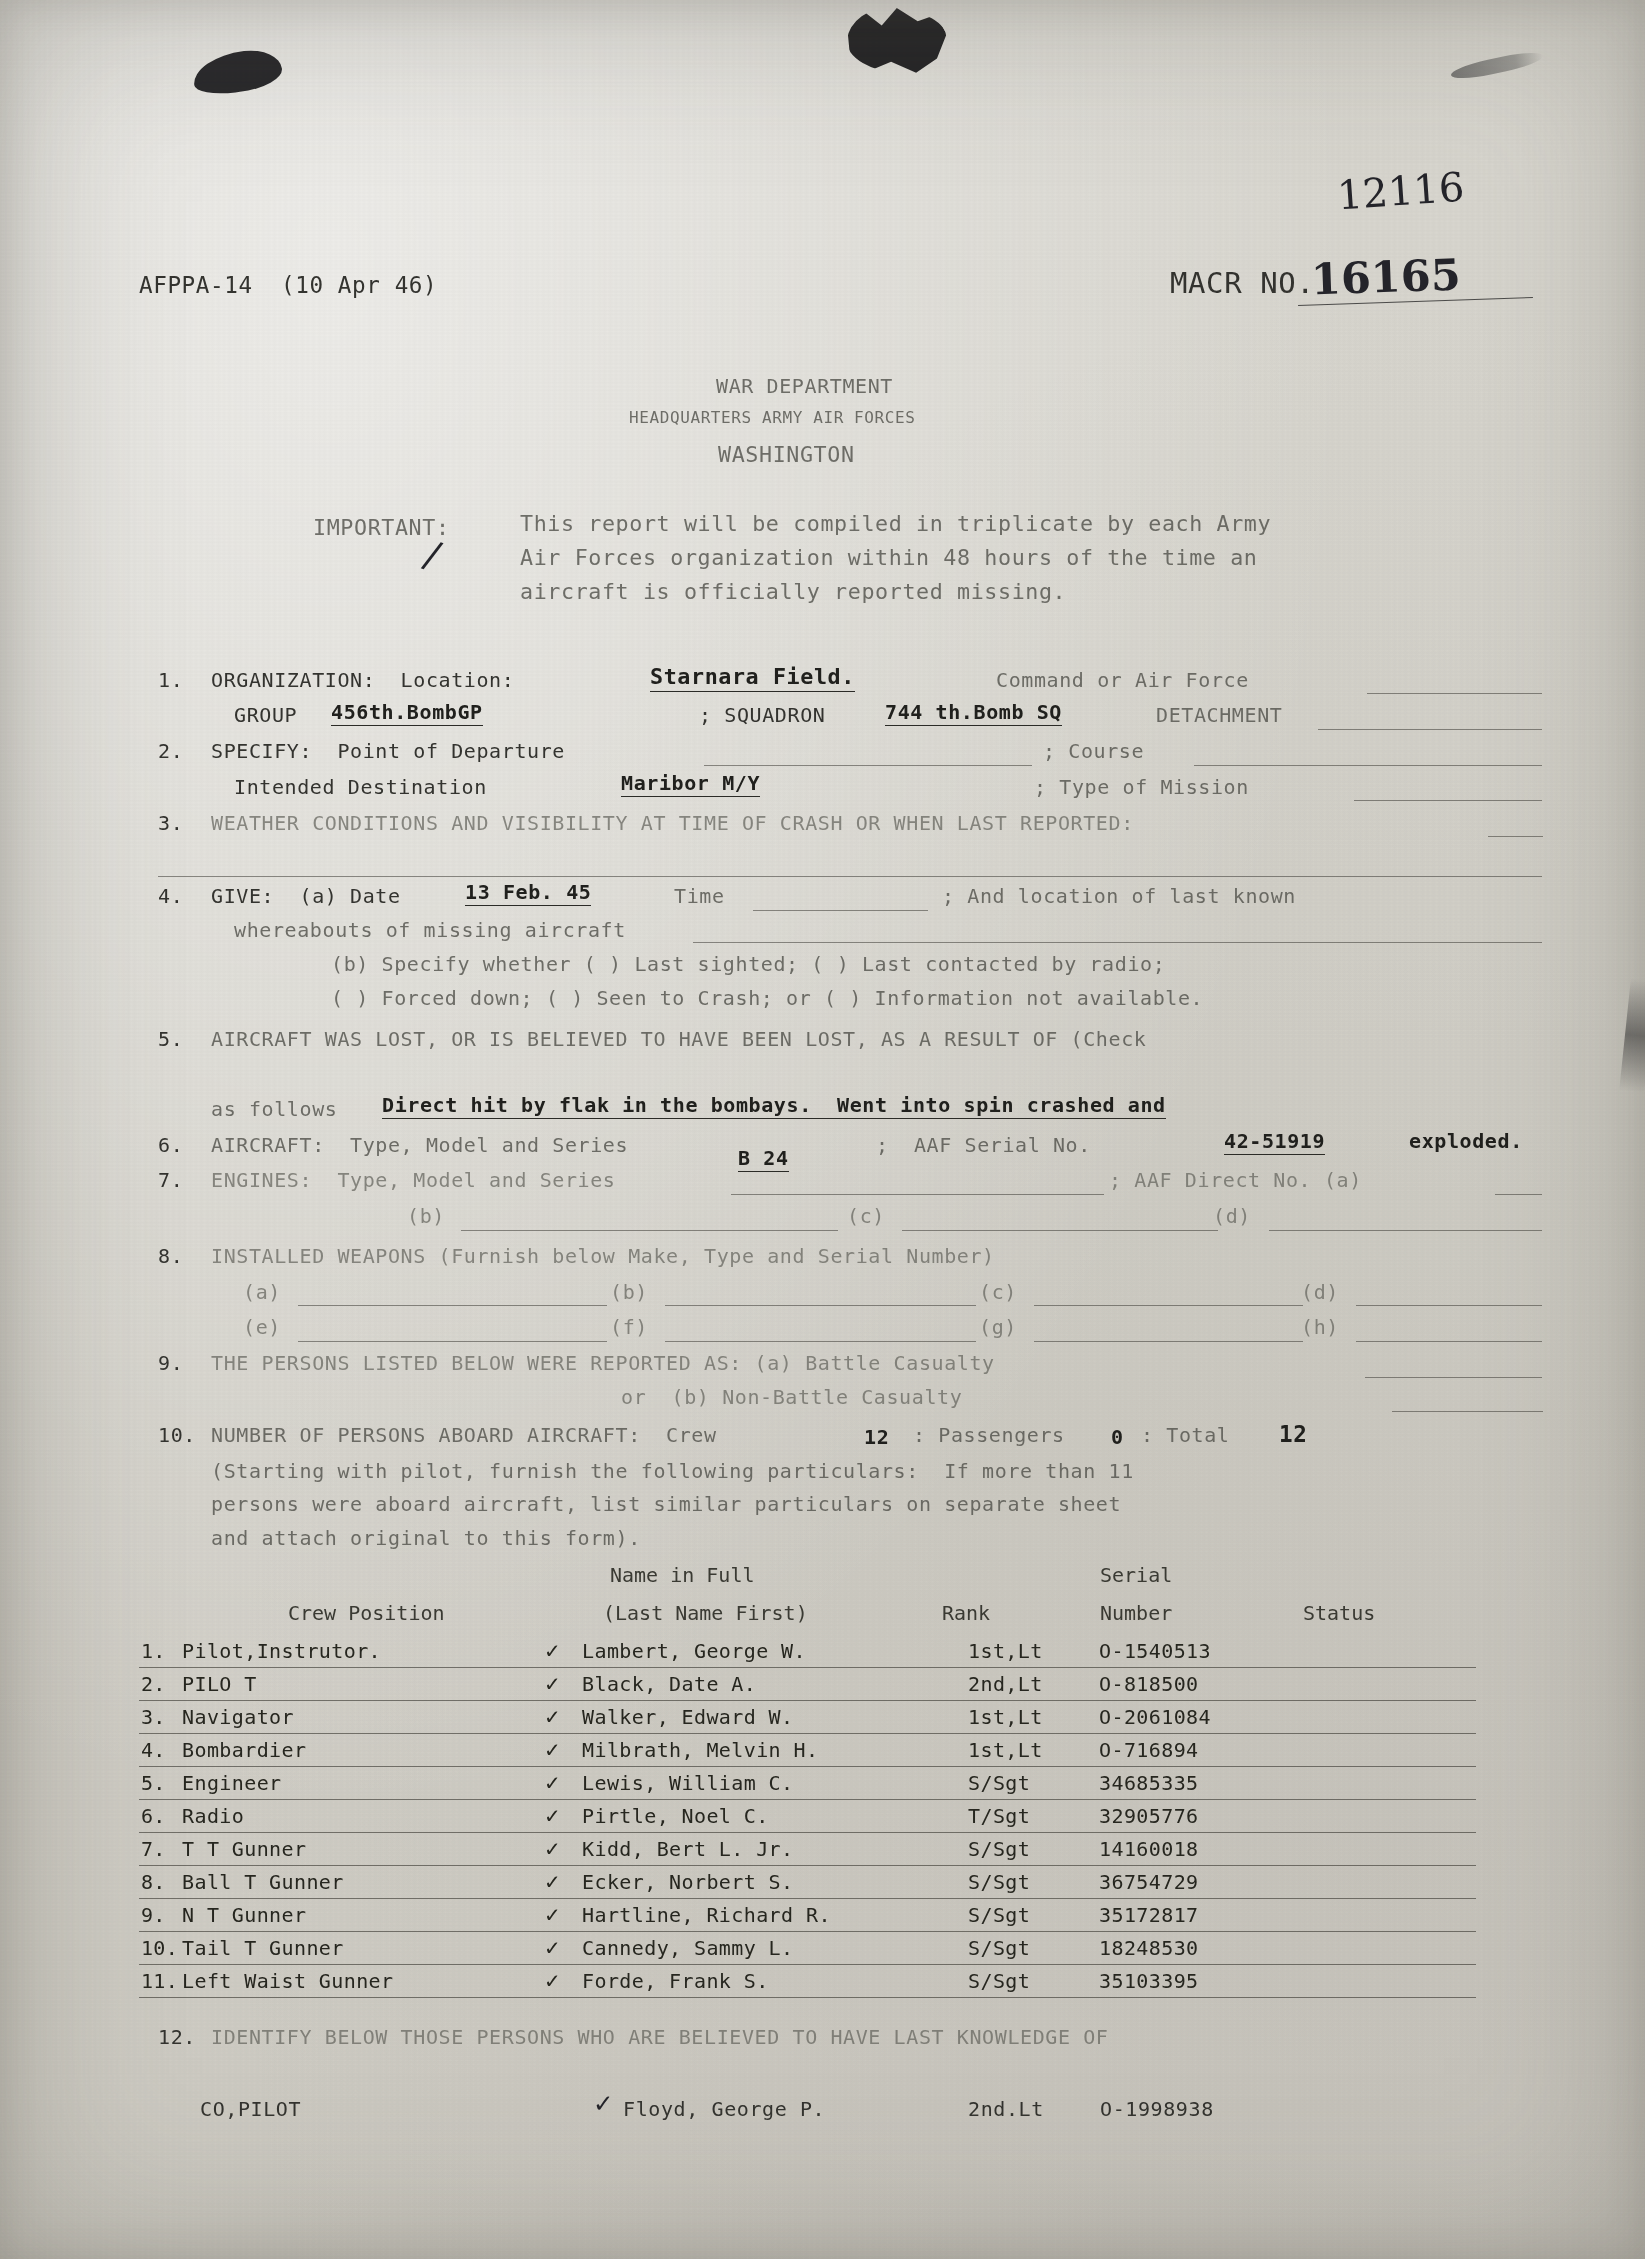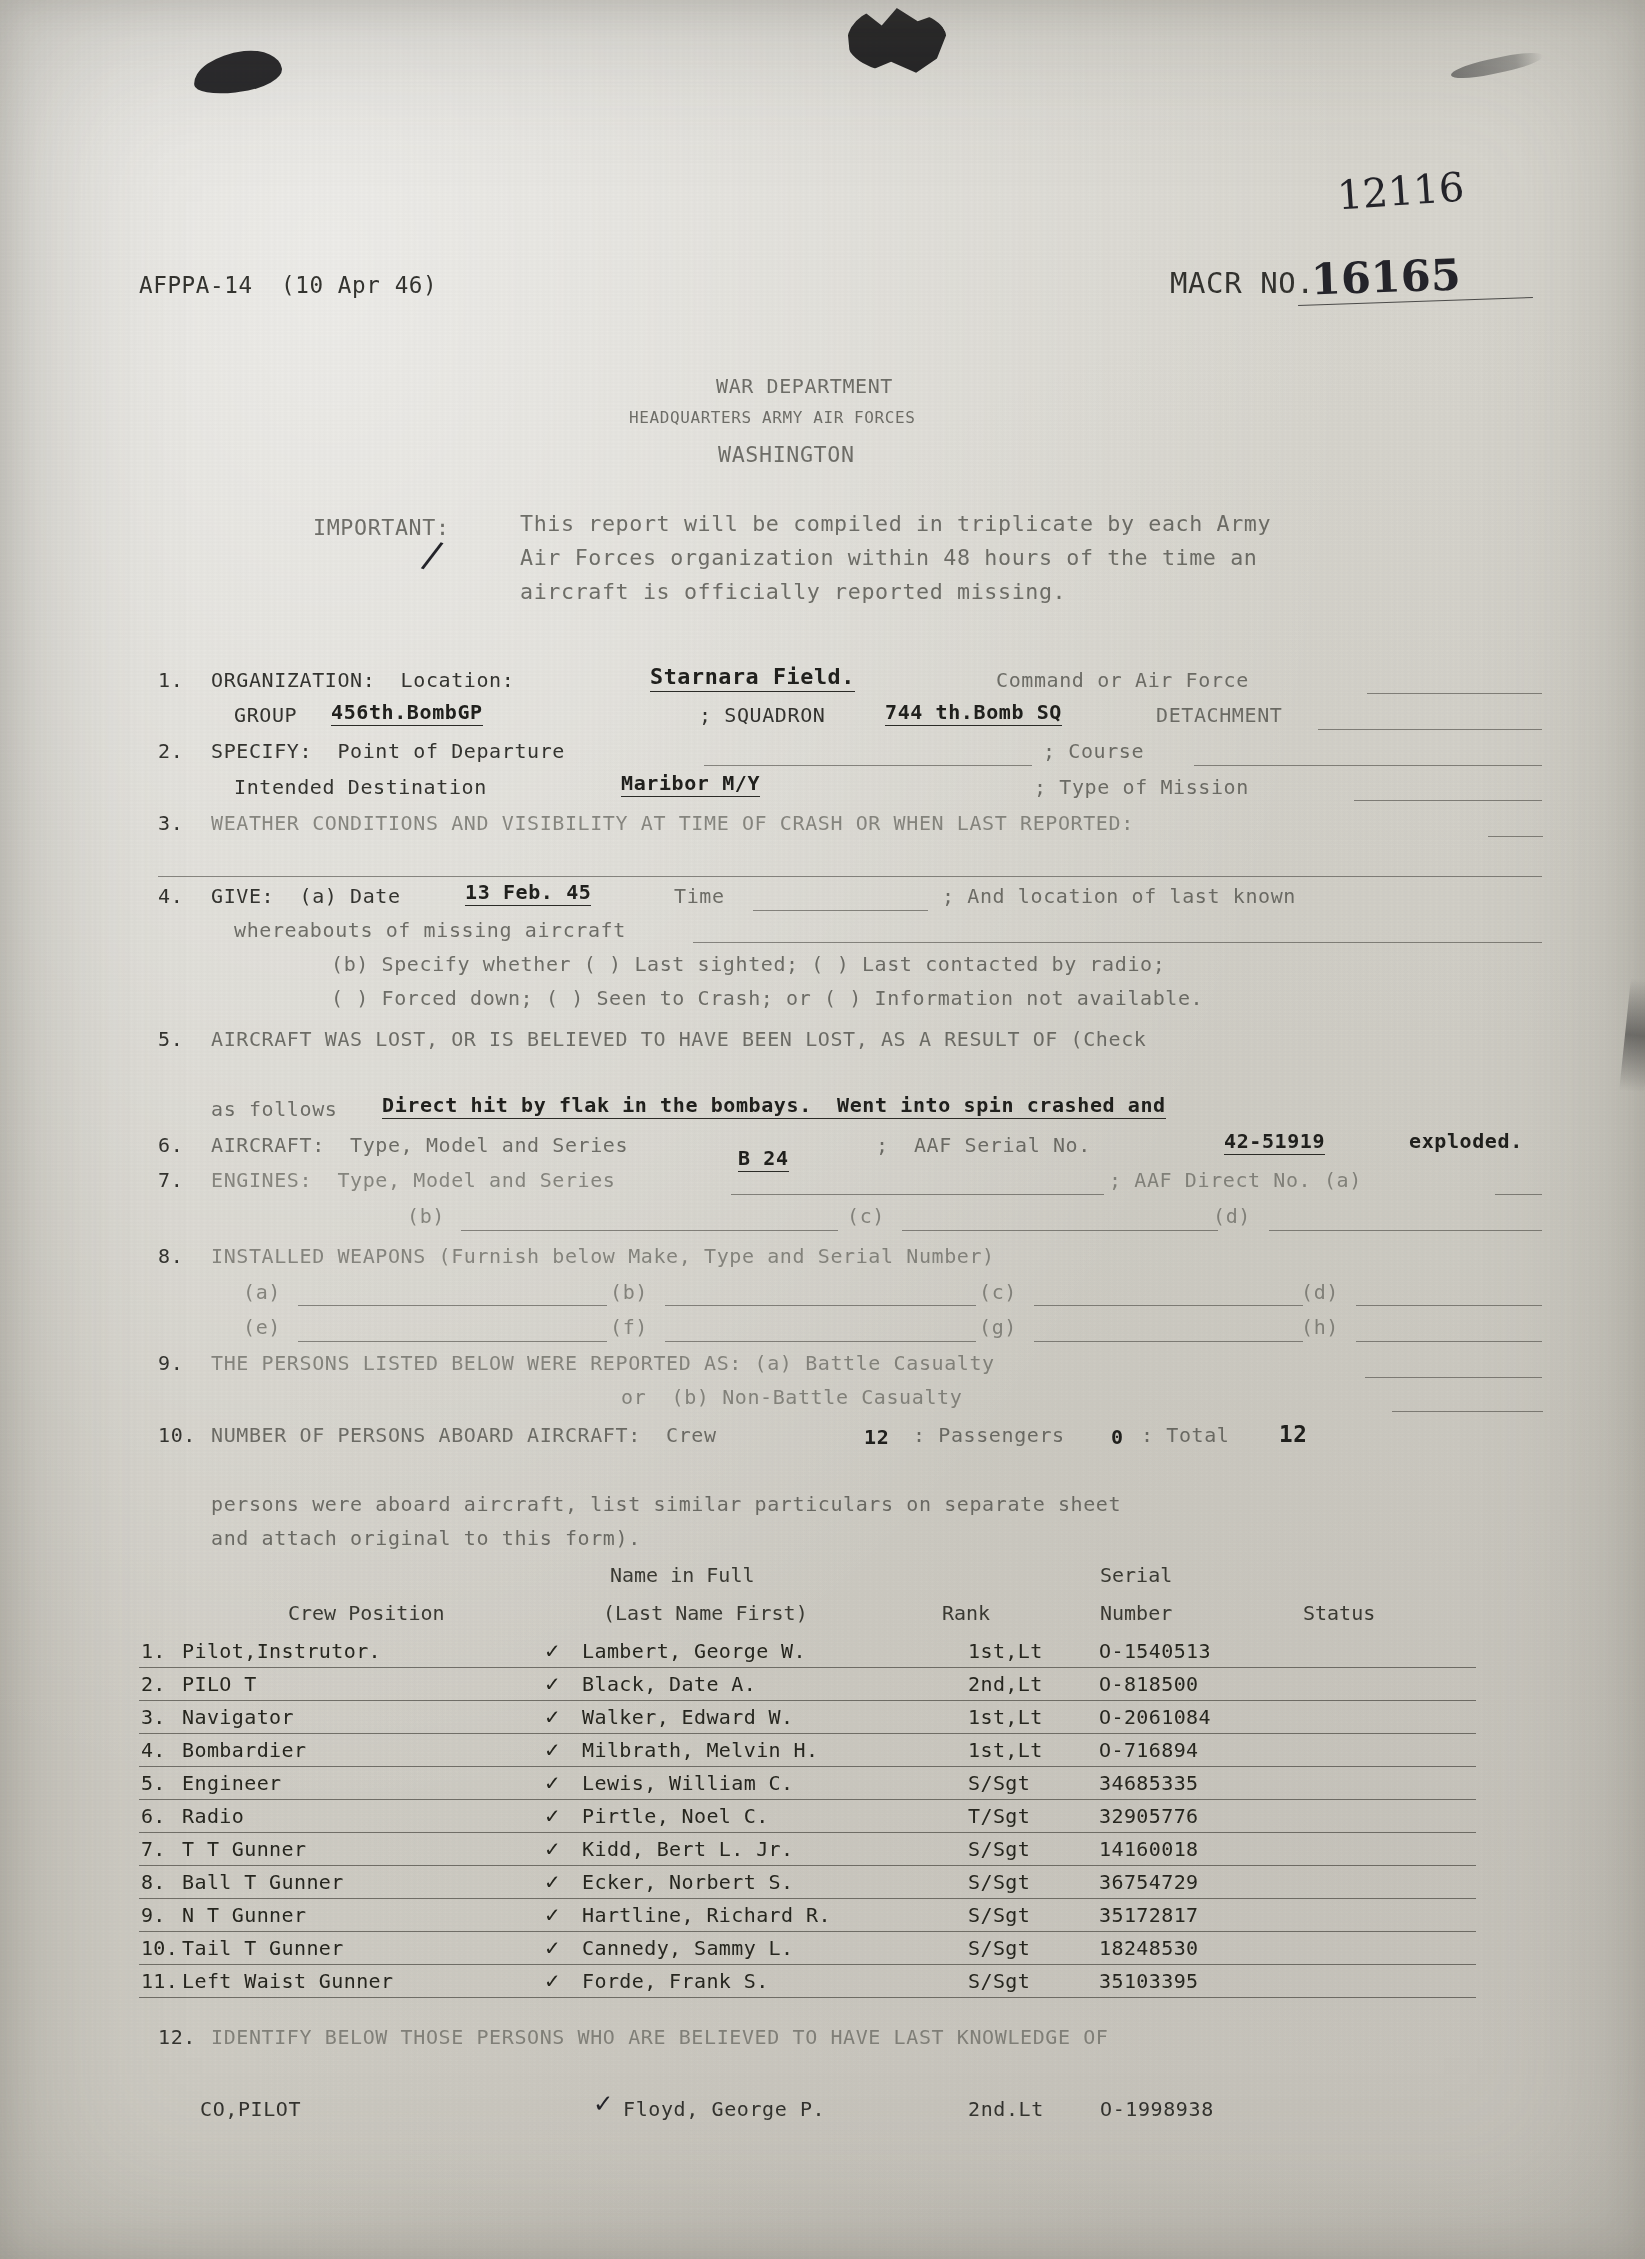--- a/index.html
+++ b/index.html
@@ -206,20 +206,21 @@
   <div class="t fainter" style="left:621px; top:1386px;">or  (b) Non-Battle Casualty</div>
   <div class="rule" style="left:1392px; top:1411px; width:151px;"></div>
 
   <div class="t" style="left:158px; top:1424px;">10.</div>
   <div class="t faint" style="left:211px; top:1424px;">NUMBER OF PERSONS ABOARD AIRCRAFT:  Crew</div>
   <div class="t bold" style="left:864px; top:1426px;">12</div>
   <div class="t faint" style="left:913px; top:1424px;">: Passengers</div>
   <div class="t bold" style="left:1111px; top:1426px;">0</div>
   <div class="t faint" style="left:1141px; top:1424px;">: Total</div>
   <div class="t bold" style="left:1279px; top:1422px; font-size:22.6px;">12</div>
+  <div class="t faint" style="left:211px; top:1460px;">(Starting with pilot, furnish the following particulars:  If more than 11</div>
   <div class="t faint" style="left:211px; top:1493px;">persons were aboard aircraft, list similar particulars on separate sheet</div>
   <div class="t faint" style="left:211px; top:1527px;">and attach original to this form).</div>
 
   <div class="hdr" style="left:610px; top:1563px;">Name in Full</div>
   <div class="hdr" style="left:1100px; top:1563px;">Serial</div>
   <div class="hdr" style="left:288px; top:1601px;">Crew Position</div>
   <div class="hdr" style="left:603px; top:1601px;">(Last Name First)</div>
   <div class="hdr" style="left:942px; top:1601px;">Rank</div>
   <div class="hdr" style="left:1100px; top:1601px;">Number</div>
   <div class="hdr" style="left:1303px; top:1601px;">Status</div>

